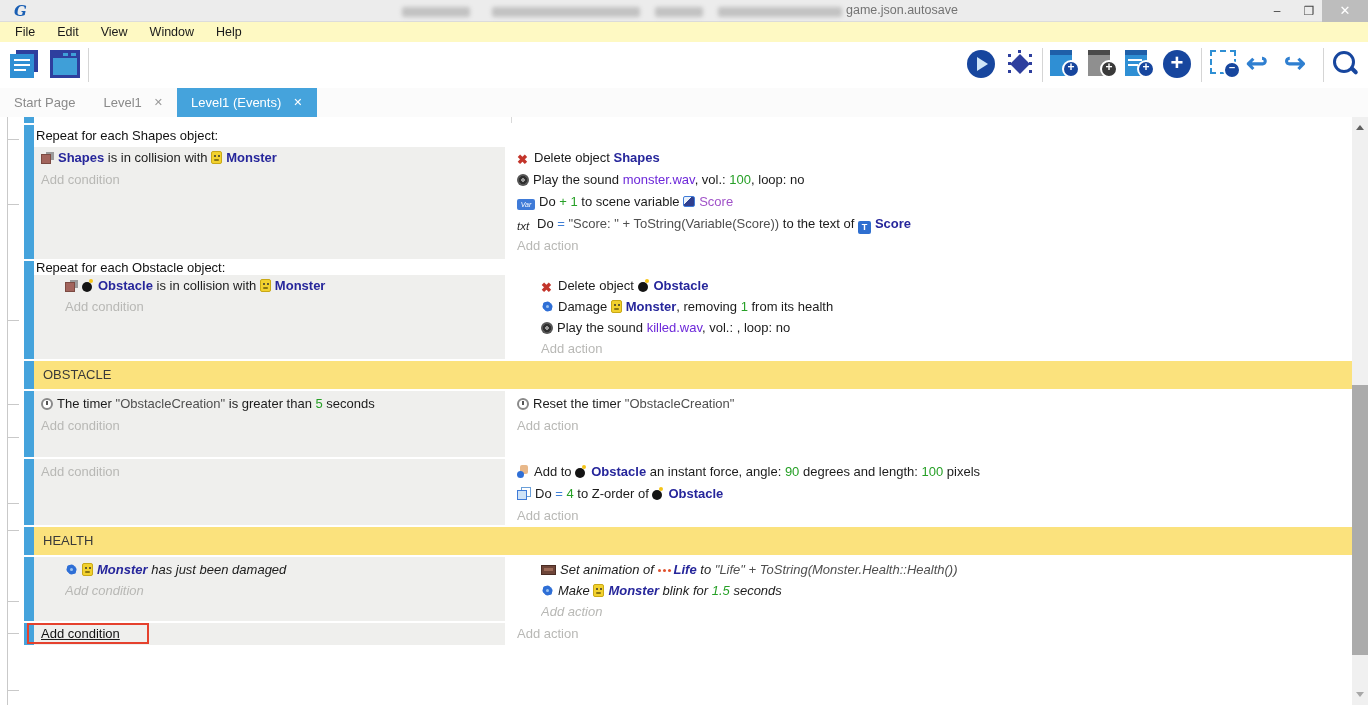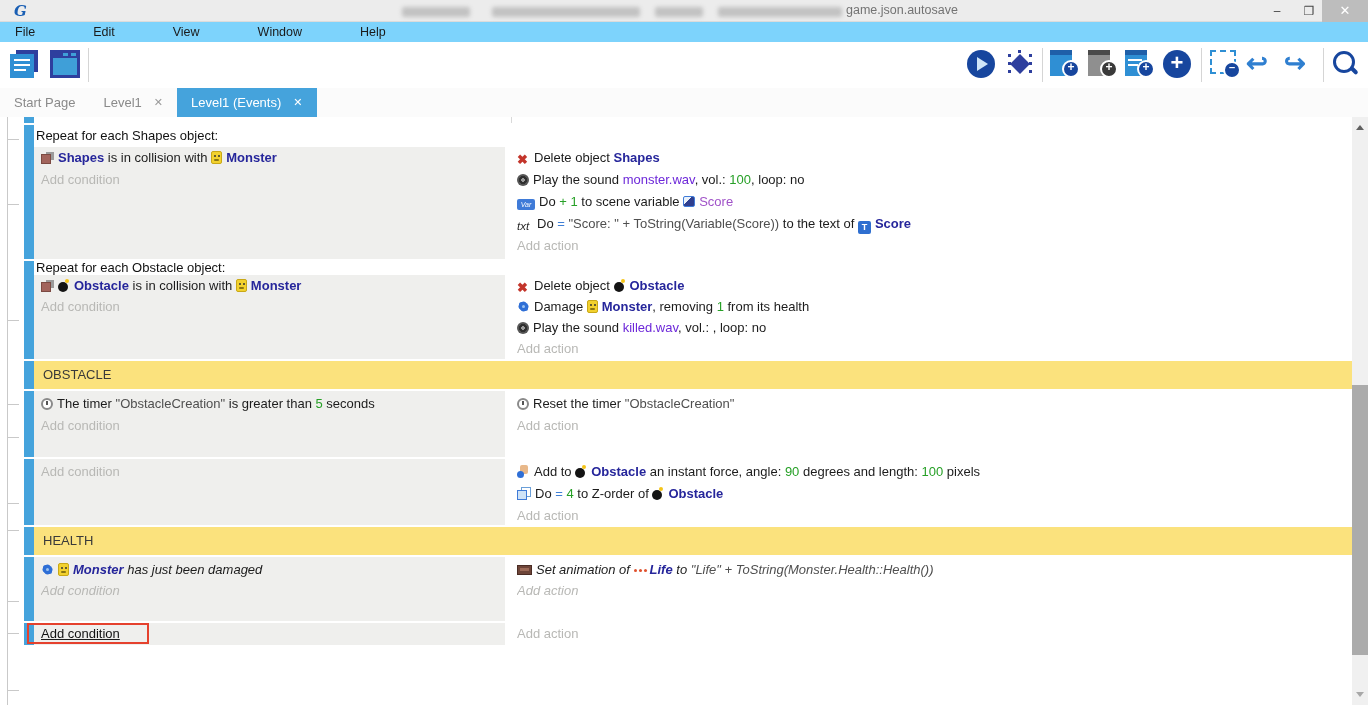--- a/index.html
+++ b/index.html
@@ -10,21 +10,21 @@
   .titlebar { height:22px; background:#ececec; position:relative; border-bottom:1px solid #dcdcdc; }
   .logo { position:absolute; left:14px; top:2px; font-family:"DejaVu Serif", serif; font-style:italic; font-weight:bold; color:#1a5fb4; font-size:15px; line-height:18px; }
   .blur-block { position:absolute; top:7px; height:10px; background:#b4b4b4; border-radius:2px; filter:blur(2px); opacity:.75; }
   .title-text { position:absolute; left:846px; top:3px; font-size:12.5px; color:#737373; }
   .winbtn { position:absolute; top:0; height:22px; text-align:center; color:#444; font-size:12px; line-height:22px; }
   .btn-min { left:1262px; width:30px; }
   .btn-max { left:1294px; width:30px; }
   .btn-close { left:1322px; width:46px; background:#bdbdbd; color:#fff; font-size:13px; }
 
   
-  .menubar { height:20px; background:#7dd3fc; display:flex; align-items:center; padding-left:4px;gap:36px; }
+  .menubar { height:20px; background:#fef9c3; display:flex; align-items:center; padding-left:4px; }
   .menu-item { padding:0 11px; font-size:12.5px; color:#1a1a1a; line-height:20px; }
 
   
   .toolbar { height:46px; background:#fff; position:relative; }
   .tsep { position:absolute; top:6px; width:1px; height:34px; background:#d5d5d5; }
   .tbicon { position:absolute; top:8px; }
 
   .project-manager-icon { left:10px; width:30px; height:28px; }
   .project-manager-icon::before { content:""; position:absolute; right:2px; top:0; width:22px; height:22px; background:#2e3f9e; }
   .project-manager-icon::after { content:""; position:absolute; left:0; bottom:0; width:24px; height:24px; background:#2f8fd4;
@@ -85,21 +85,21 @@
   .sliver .bcontent { position:relative; background:#fff; }
   .sliver .vline { position:absolute; left:477px; top:0; bottom:0; width:1px; background:#d9d9d9; }
 
   .ev-header { height:22px; line-height:22px; padding-left:2px; color:#111; }
   .ev-header.h14 { height:14px; line-height:14px; }
   .cols { display:flex; }
   .cond-col { width:471px; flex:none; background:#efefed; padding-left:7px; position:relative; }
   .colgap { width:8px; flex:none; }
   .act-col { flex:1; background:#fff; padding-left:4px; min-width:0; }
   .line { height:22px; line-height:22px; white-space:nowrap; overflow:hidden; }
-  .h21 .line { height:21px; line-height:21px; }
+  .h21 .line { height:21px; line-height:21px;margin-left:24px; }
   .ev6 .cond-col .line { text-decoration:underline; }
 
   .seg.k { color:#1c1c1c; }
   .seg.b { color:#26269b; font-weight:bold; }
   .seg.g { color:#27a027; }
   .seg.bl { color:#3f7fd6; }
   .seg.gr { color:#b8b8b5; }
   .seg.str { color:#4f4f4f; }
   .seg.fn { color:#6d28d9; }
   .seg.pur { color:#a052c8; }
@@ -316,20 +316,21 @@
       <div class="bluebar"></div>
       <div class="bcontent">
         <div class="cols" style="height:64px;font-style:italic;">
           <div class="cond-col" style="padding-top:2px;">
             <div class="line"><span class="icon health-icon"></span><span class="icon monster-icon"></span><span class="seg b">Monster</span><span class="seg k"> has just been damaged</span></div>
             <div class="line"><span class="seg gr">Add condition</span></div>
           </div>
           <div class="colgap"></div>
           <div class="act-col" style="padding-top:2px;">
             <div class="line"><span class="icon anim-icon"></span><span class="seg k">Set animation of </span><span class="icon life-icon"></span><span class="seg b">Life</span><span class="seg k"> to </span><span class="seg str">"Life" + ToString(Monster.Health::Health())</span></div>
+            <div class="line"><span class="icon health-icon"></span><span class="seg k">Make </span><span class="icon monster-icon"></span><span class="seg b">Monster</span><span class="seg k"> blink for </span><span class="seg g">1.5</span><span class="seg k"> seconds</span></div>
             <div class="line"><span class="seg gr">Add action</span></div>
           </div>
         </div>
       </div>
     </div>
 
     <div class="block ev6">
       <div class="bluebar"></div>
       <div class="bcontent">
         <div class="cols" style="height:22px;">

